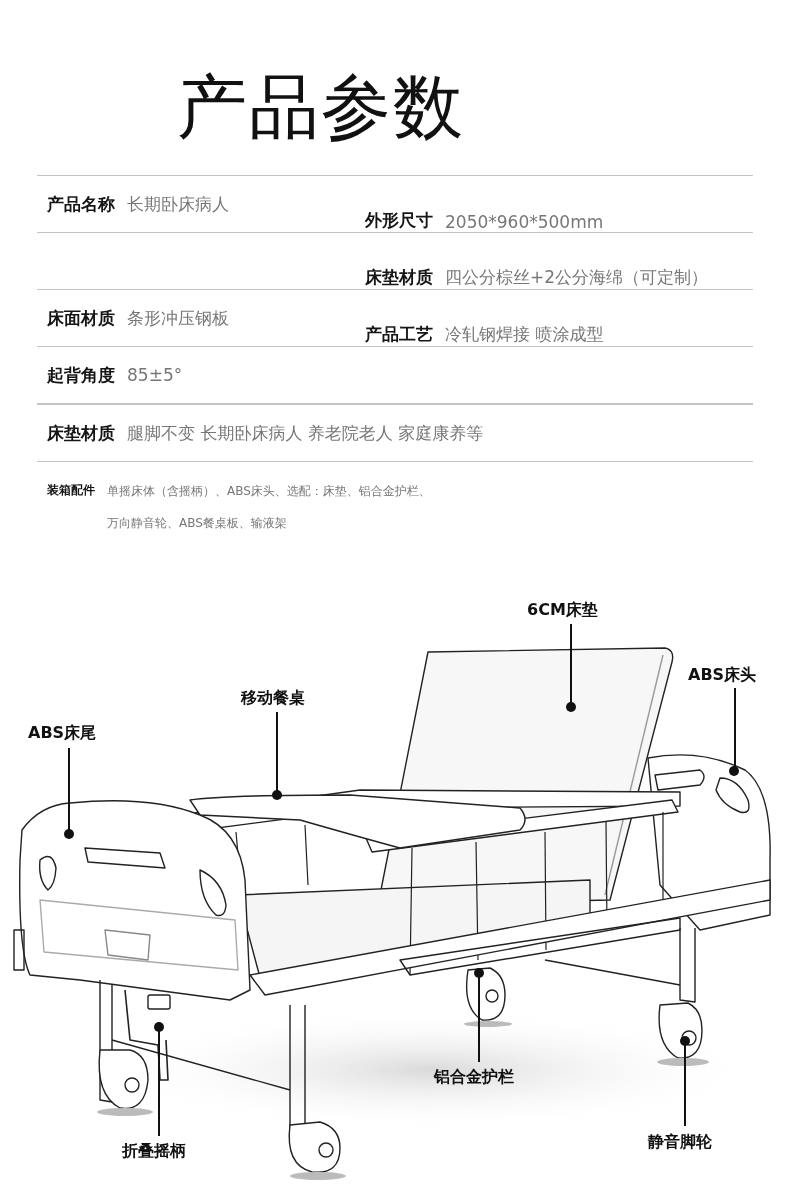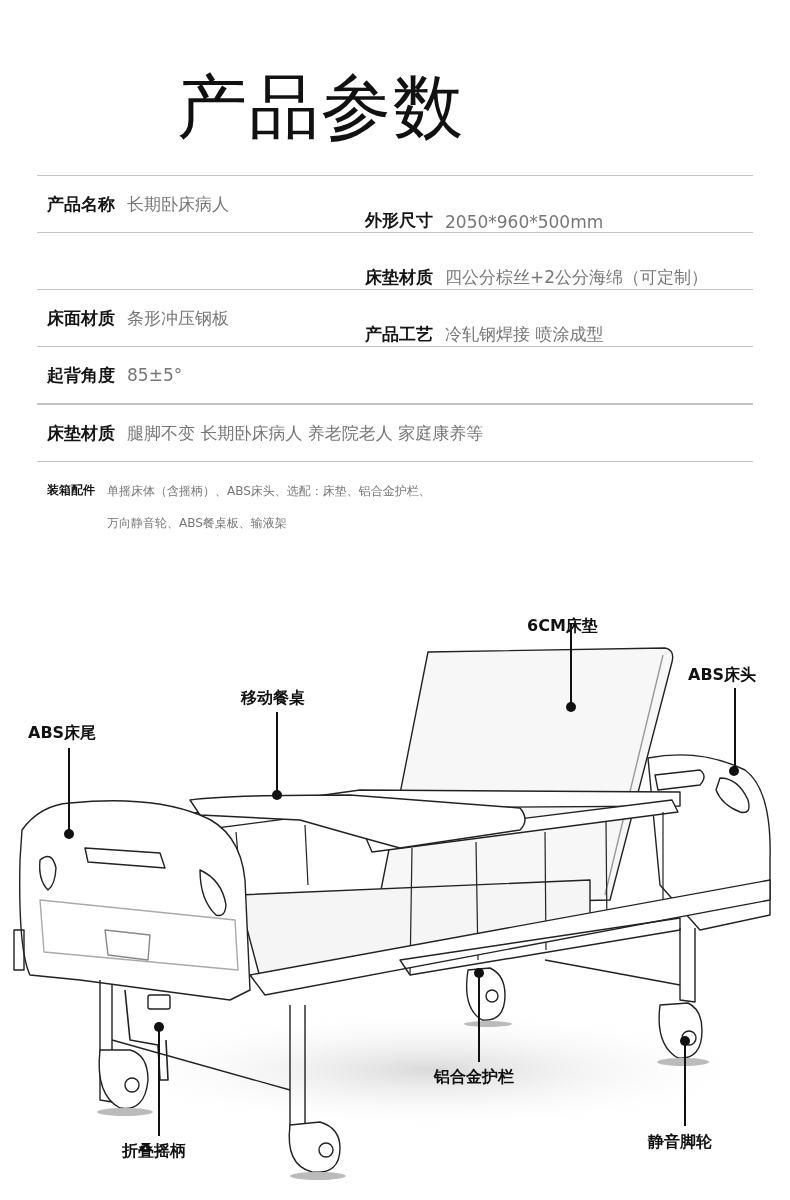--- a/index.html
+++ b/index.html
@@ -168,21 +168,21 @@
         <circle cx="689" cy="1038" r="7"></circle>
       </g>
       <ellipse cx="125" cy="1112" rx="28" ry="4" fill="#bbb" stroke="none"></ellipse>
       <ellipse cx="318" cy="1176" rx="28" ry="4" fill="#bbb" stroke="none"></ellipse>
       <ellipse cx="488" cy="1024" rx="24" ry="3" fill="#bbb" stroke="none"></ellipse>
       <ellipse cx="683" cy="1062" rx="26" ry="4" fill="#bbb" stroke="none"></ellipse>
     </g>
   </svg>
 
   
-  <div class="callout-label" style="left:527px; top:0px;margin-top:16px;">6CM床垫</div>
+  <div class="callout-label" style="left:527px; top:0px;">6CM床垫</div>
   <div class="leader" style="left:570px; top:24px; height:80px;"></div>
   <div class="dot" style="left:566px; top:102px;"></div>
 
   <div class="callout-label" style="left:688px; top:65px;">ABS床头</div>
   <div class="leader" style="left:734px; top:88px; height:80px;"></div>
   <div class="dot" style="left:729px; top:166px;"></div>
 
   <div class="callout-label" style="left:241px; top:88px;">移动餐桌</div>
   <div class="leader" style="left:276px; top:112px; height:80px;"></div>
   <div class="dot" style="left:272px; top:190px;"></div>

